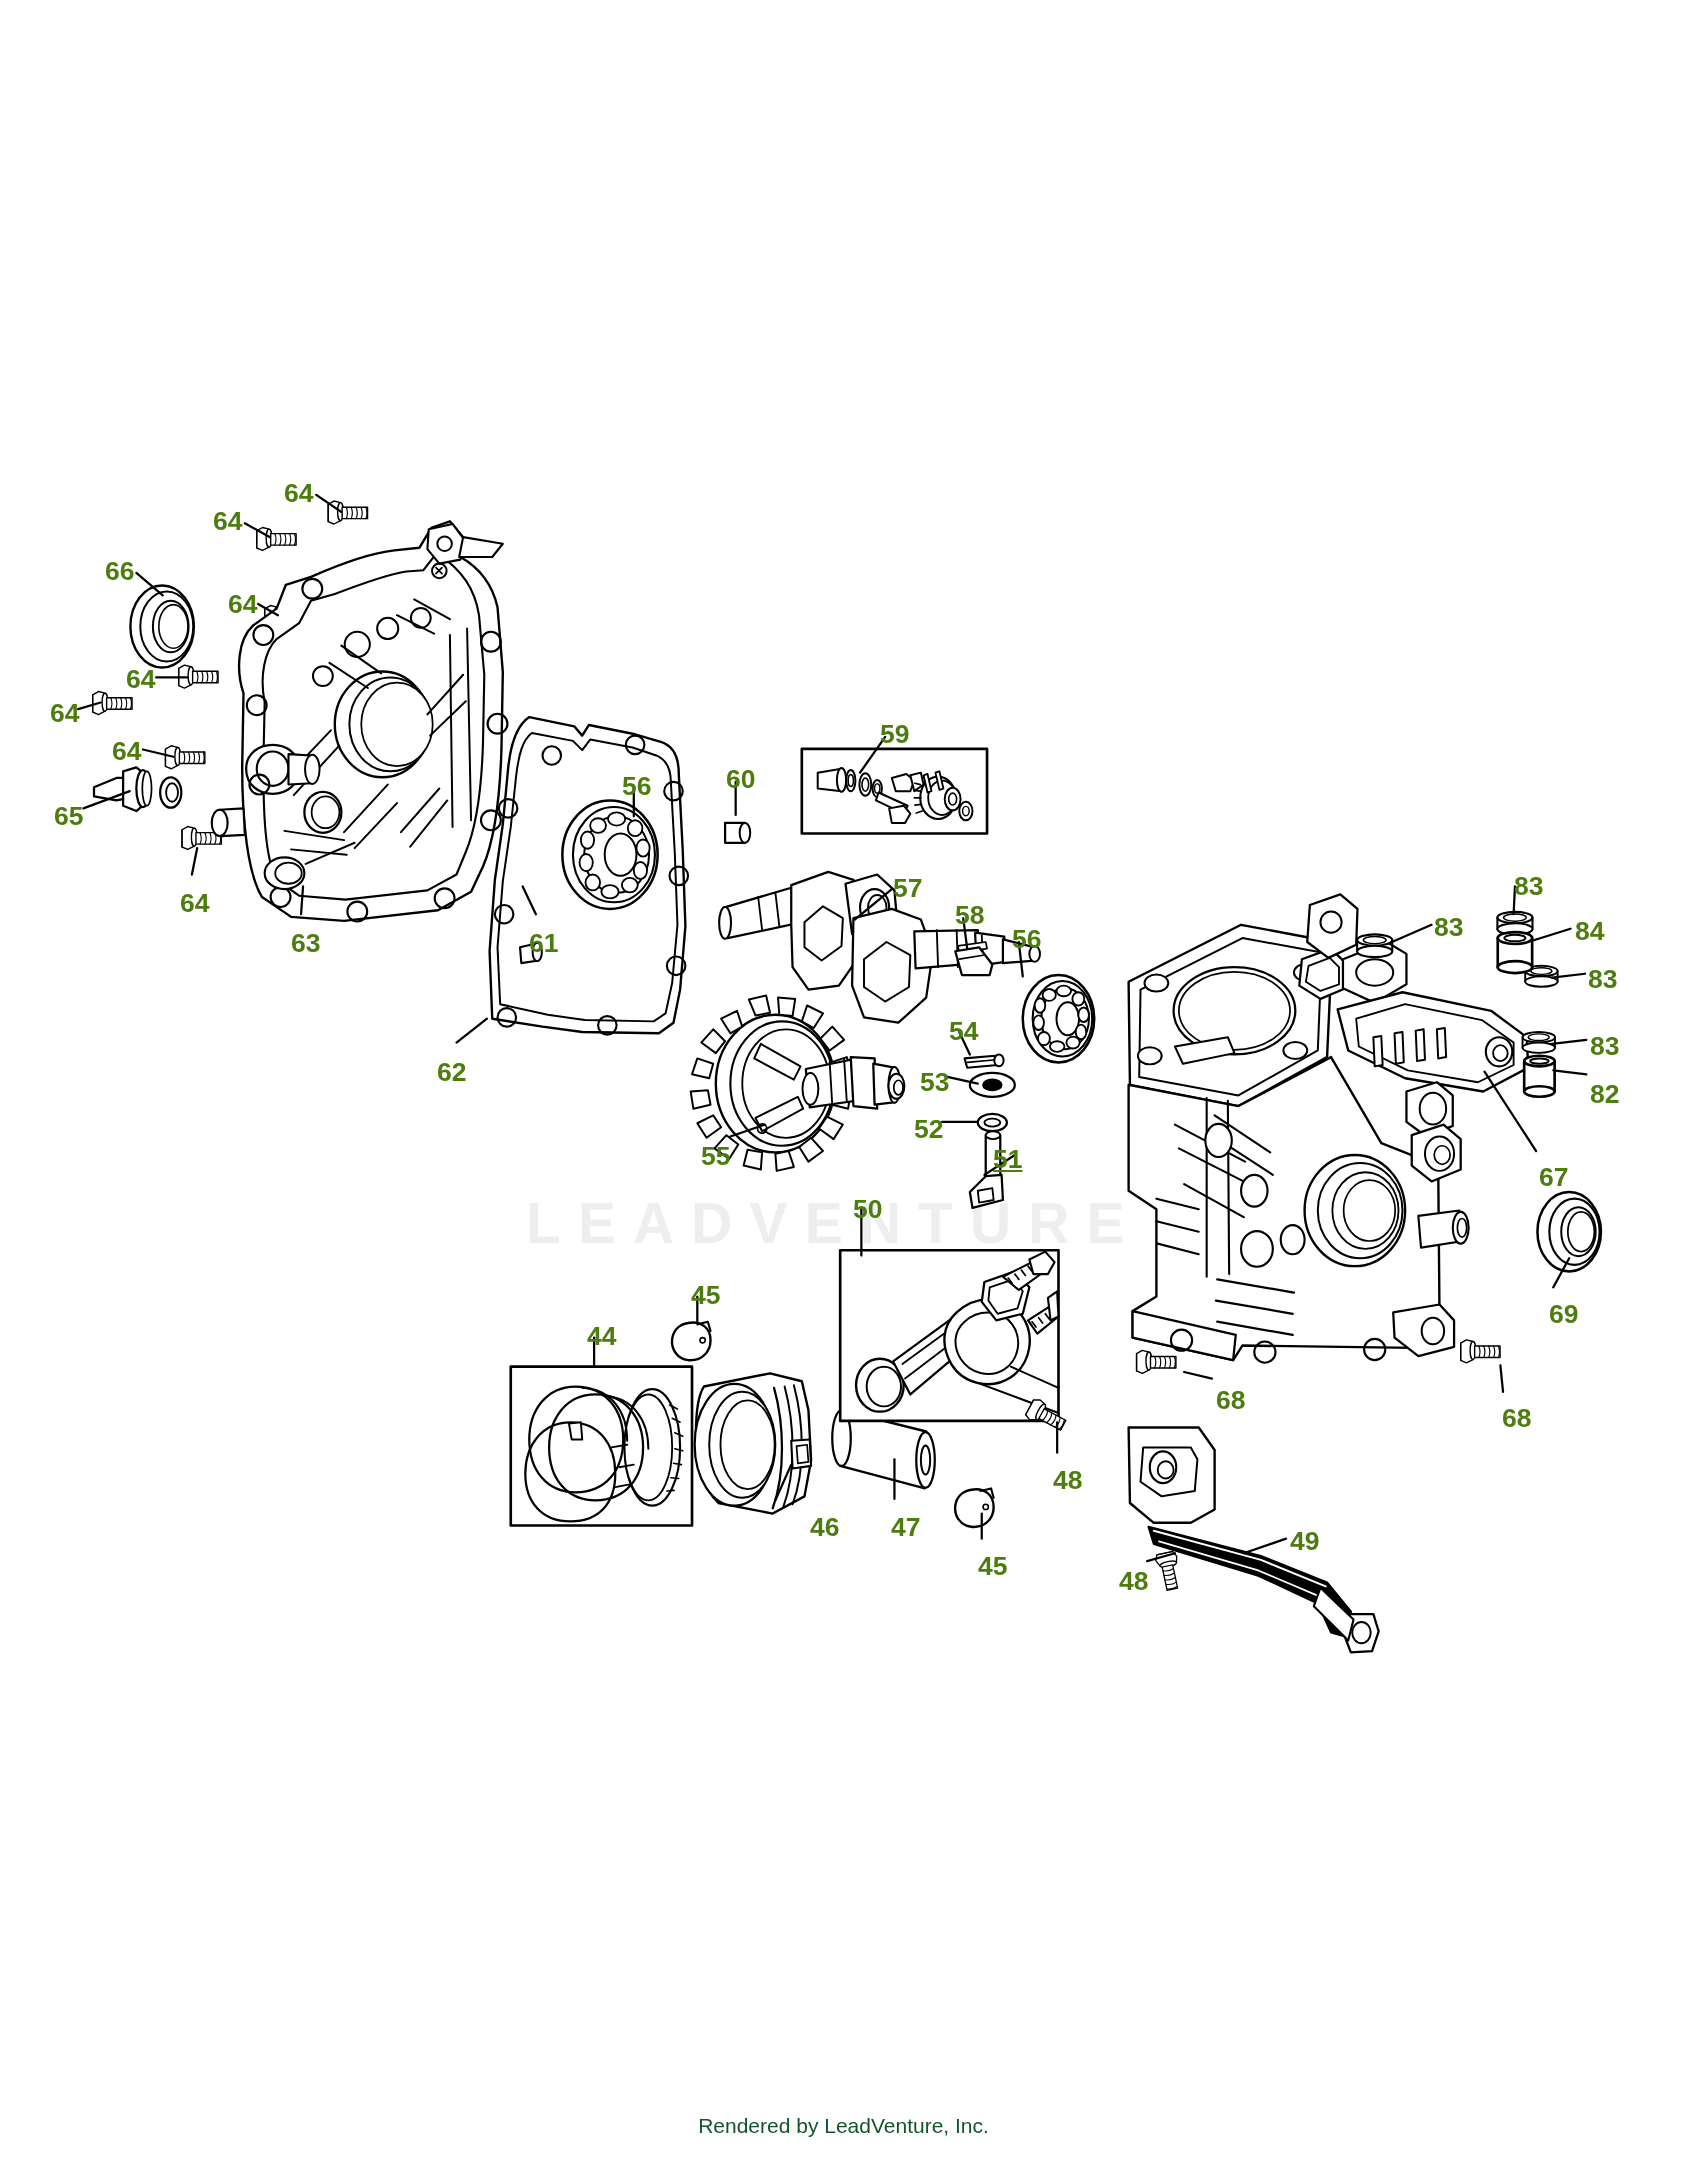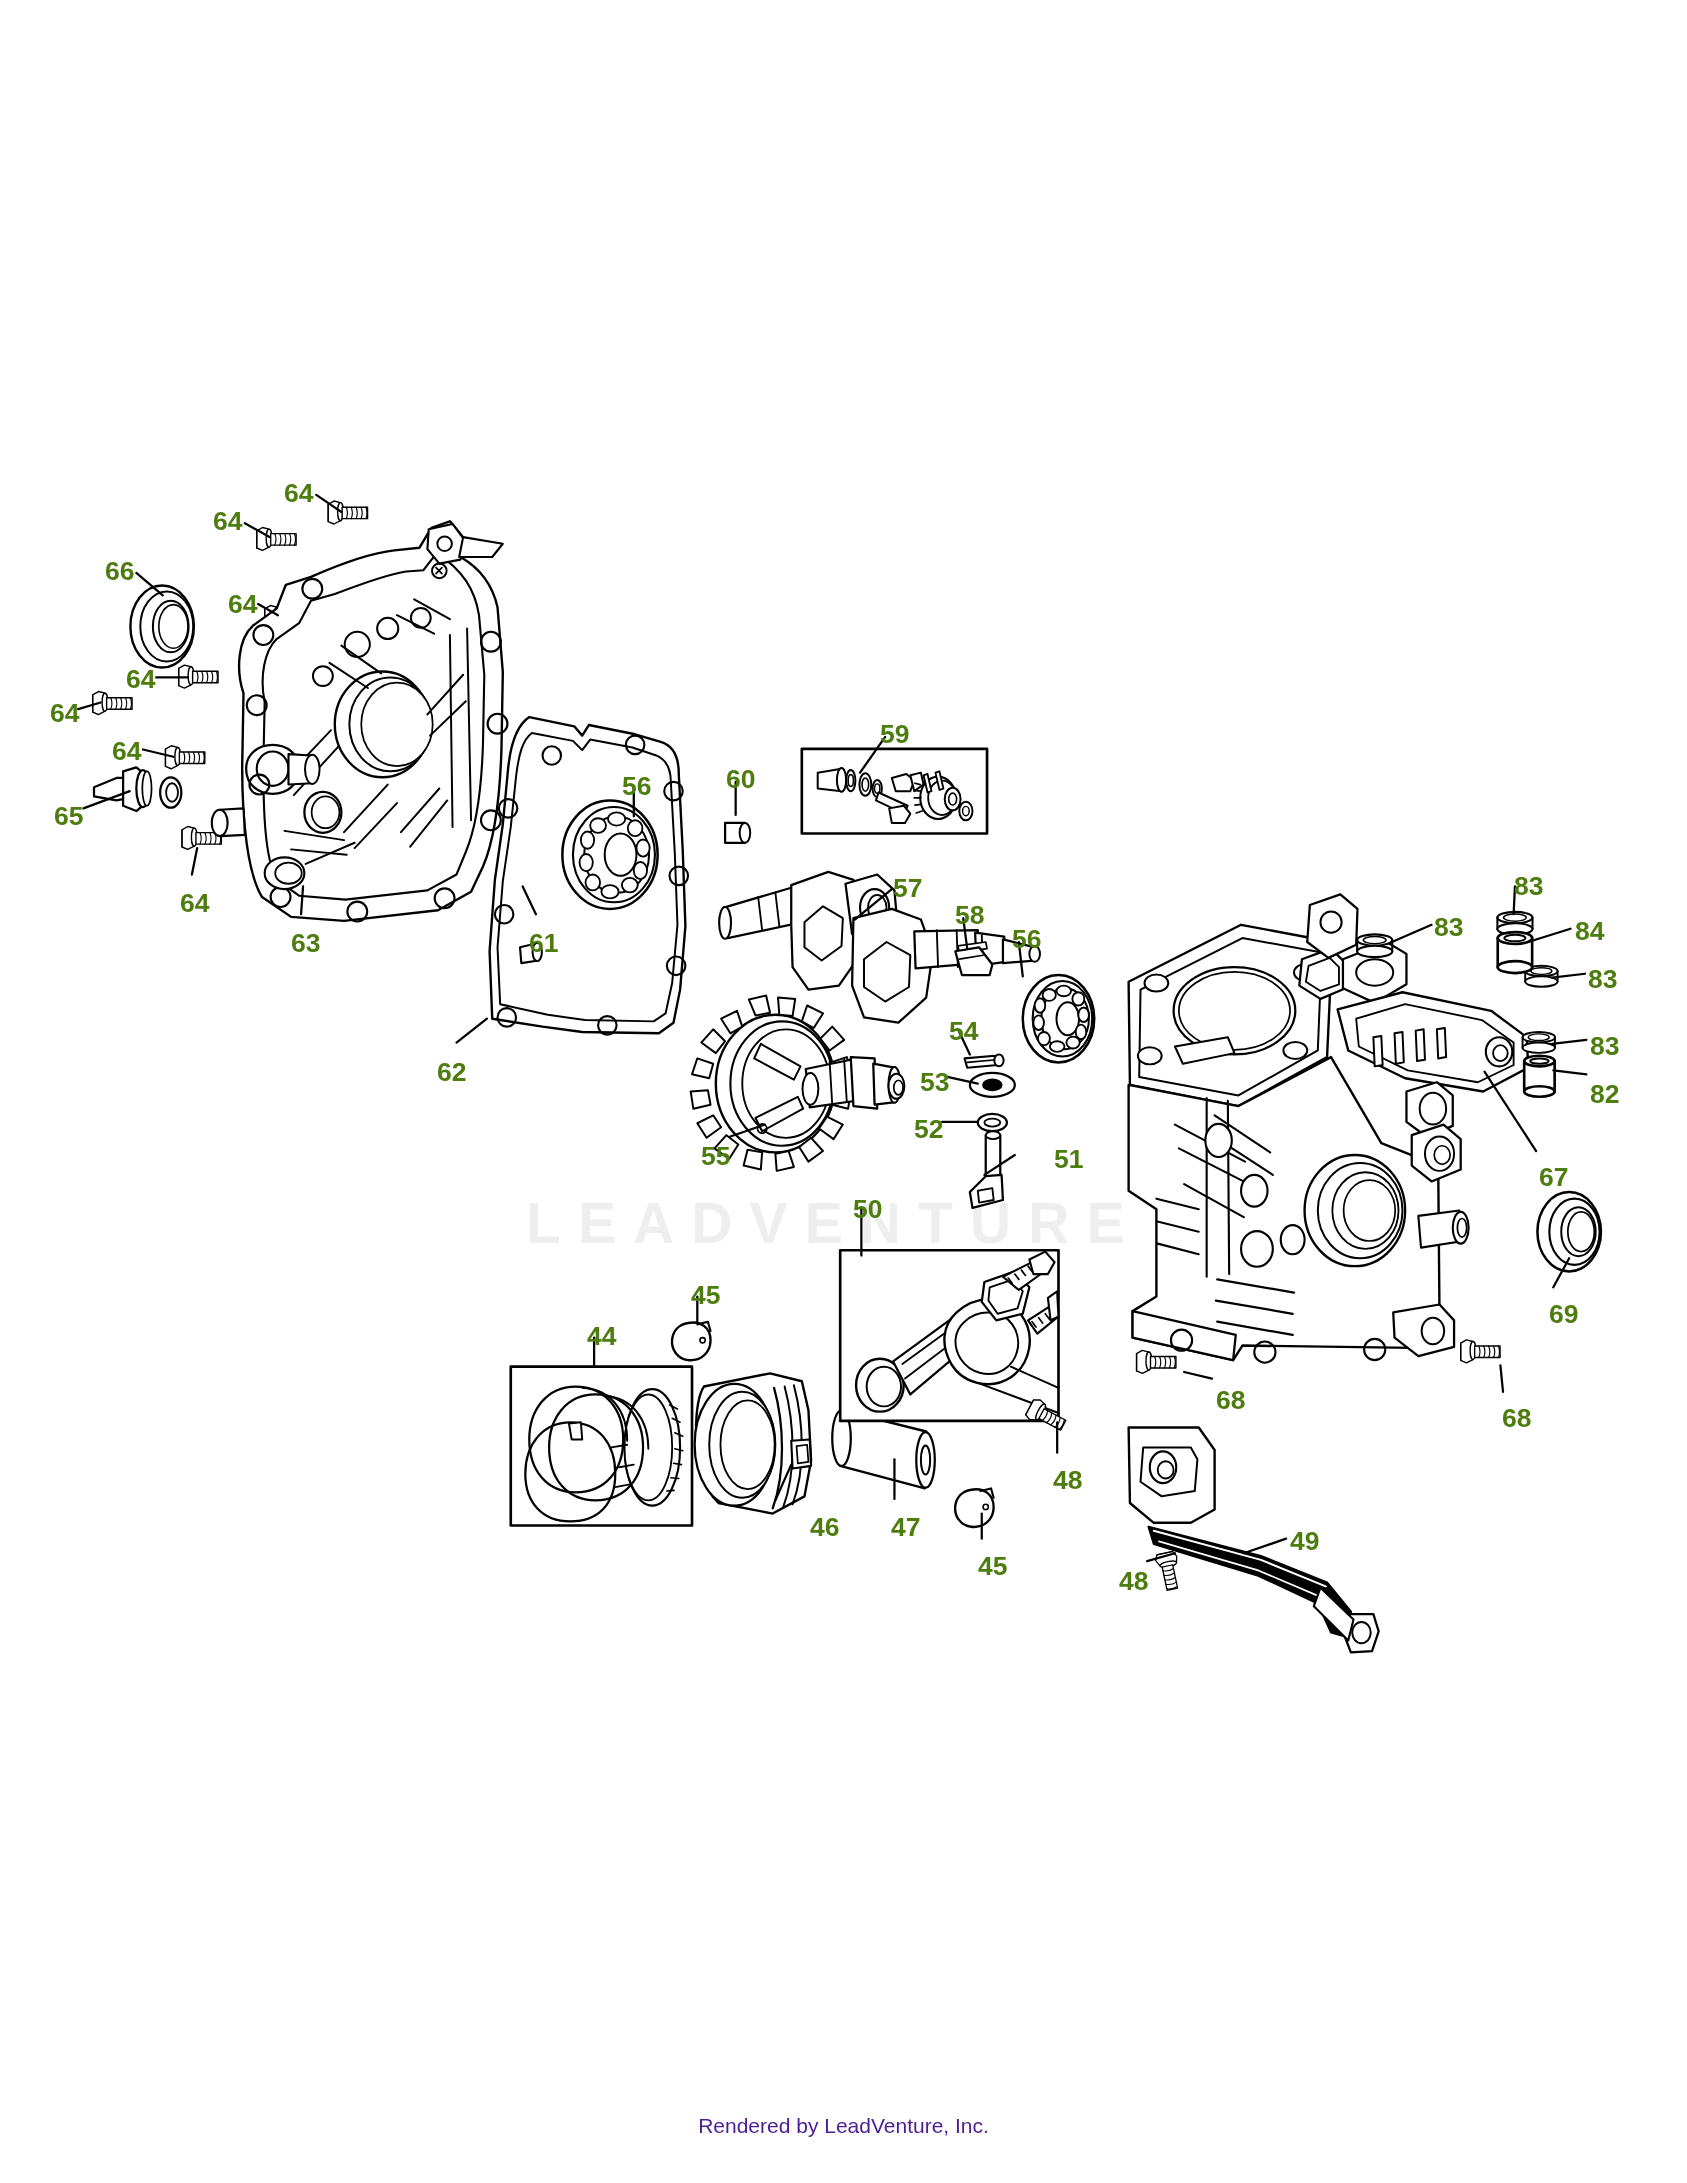--- a/index.html
+++ b/index.html
@@ -24,21 +24,21 @@
     left:526px;top:1190px;
     font-size:57px;
   }
   #footer{
     position:absolute;
     left:0;right:0;
     top:2114px;
     text-align:center;
     font-family:"Liberation Sans",sans-serif;
     font-size:21px;
-    color:#4c1d95;
+    color:#14532d;
   }
   .lbl{
     position:absolute;
     font-family:"Liberation Sans",sans-serif;
     font-weight:bold;
     font-size:26.5px;
     color:#4d7c0f;
     line-height:1;
     white-space:nowrap;
   }
@@ -678,21 +678,21 @@
       <div class="lbl" style="left: 529px; top: 930px;">61</div>
       <div class="lbl" style="left: 622px; top: 773px;">56</div>
       <div class="lbl" style="left: 726px; top: 766px;">60</div>
       <div class="lbl" style="left: 880px; top: 721px;">59</div>
       <div class="lbl" style="left: 893px; top: 875px;">57</div>
       <div class="lbl" style="left: 955px; top: 902px;">58</div>
       <div class="lbl" style="left: 1012px; top: 926px;">56</div>
       <div class="lbl" style="left: 949px; top: 1018px;">54</div>
       <div class="lbl" style="left: 920px; top: 1069px;">53</div>
       <div class="lbl" style="left: 914px; top: 1116px;">52</div>
-      <div class="lbl" style="left: 1054px; top: 1146px;">51</div>
+      <div class="lbl" style="left: 993px; top: 1146px; text-decoration: underline;">51</div>
       <div class="lbl" style="left: 701px; top: 1143px;">55</div>
       <div class="lbl" style="left: 853px; top: 1196px;">50</div>
       <div class="lbl" style="left: 691px; top: 1282px;">45</div>
       <div class="lbl" style="left: 587px; top: 1323px;">44</div>
       <div class="lbl" style="left: 810px; top: 1514px;">46</div>
       <div class="lbl" style="left: 891px; top: 1514px;">47</div>
       <div class="lbl" style="left: 978px; top: 1553px;">45</div>
       <div class="lbl" style="left: 1053px; top: 1467px;">48</div>
       <div class="lbl" style="left: 1119px; top: 1568px;">48</div>
       <div class="lbl" style="left: 1290px; top: 1528px; text-align: center;">49</div>

